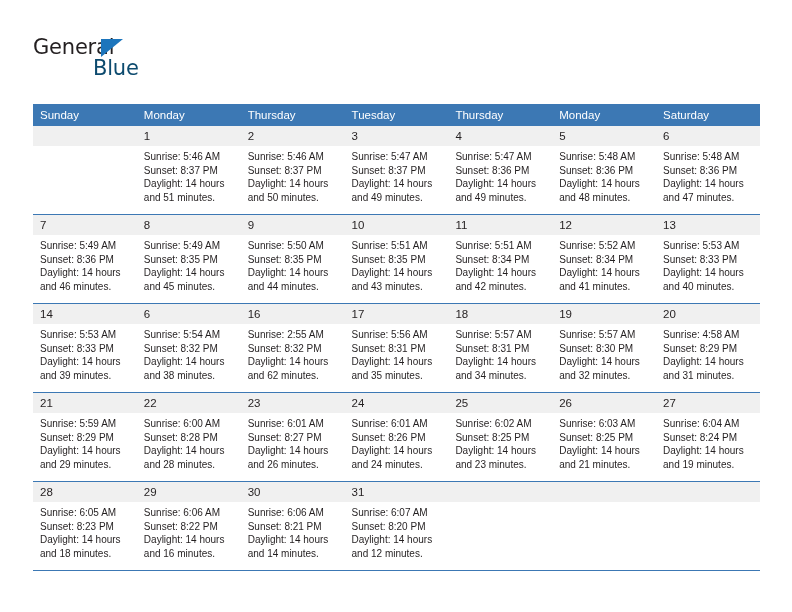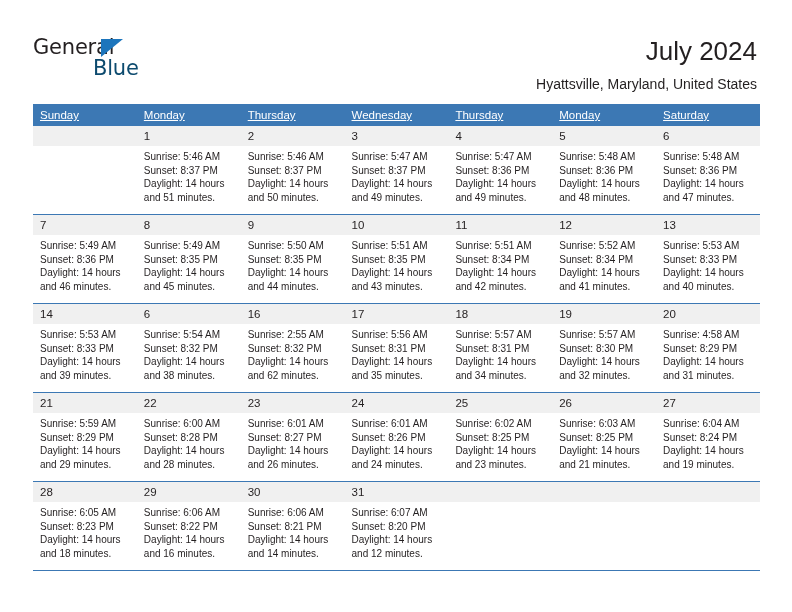--- a/index.html
+++ b/index.html
@@ -98,21 +98,20 @@
   }
   .calendar th {
     background: #3c78b4;
     color: #ffffff;
     font-size: 11.5px;
     font-weight: normal;
     text-align: left;
     padding: 5px 0 5px 7px;
     height: 12px;
     border: none;
-    text-decoration: underline;
   }
   .week-row td {
     vertical-align: top;
     padding: 0;
     border: none;
     border-bottom: 1px solid #3c78b4;
     height: 88px;
     box-sizing: border-box;
   }
   .cell-inner {
@@ -146,31 +145,29 @@
 <div class="page">
 
   <div class="header">
 
     <div class="logo">
       <span class="logo-general">General</span>
       <span class="logo-tri"></span>
       <span class="logo-blue">Blue</span>
     </div>
 
-    <div class="title">July 2024</div>
-    <div class="subtitle">Hyattsville, Maryland, United States</div>
   </div>
 
   <table class="calendar">
     <thead>
       <tr>
         <th>Sunday</th>
         <th>Monday</th>
         <th>Thursday</th>
-        <th>Wednesday</th>
+        <th>Tuesday</th>
         <th>Thursday</th>
         <th>Monday</th>
         <th>Saturday</th>
       </tr>
     </thead>
     <tbody>
 
       <tr class="week-row">
         <td>
             <div class="cell-inner">

